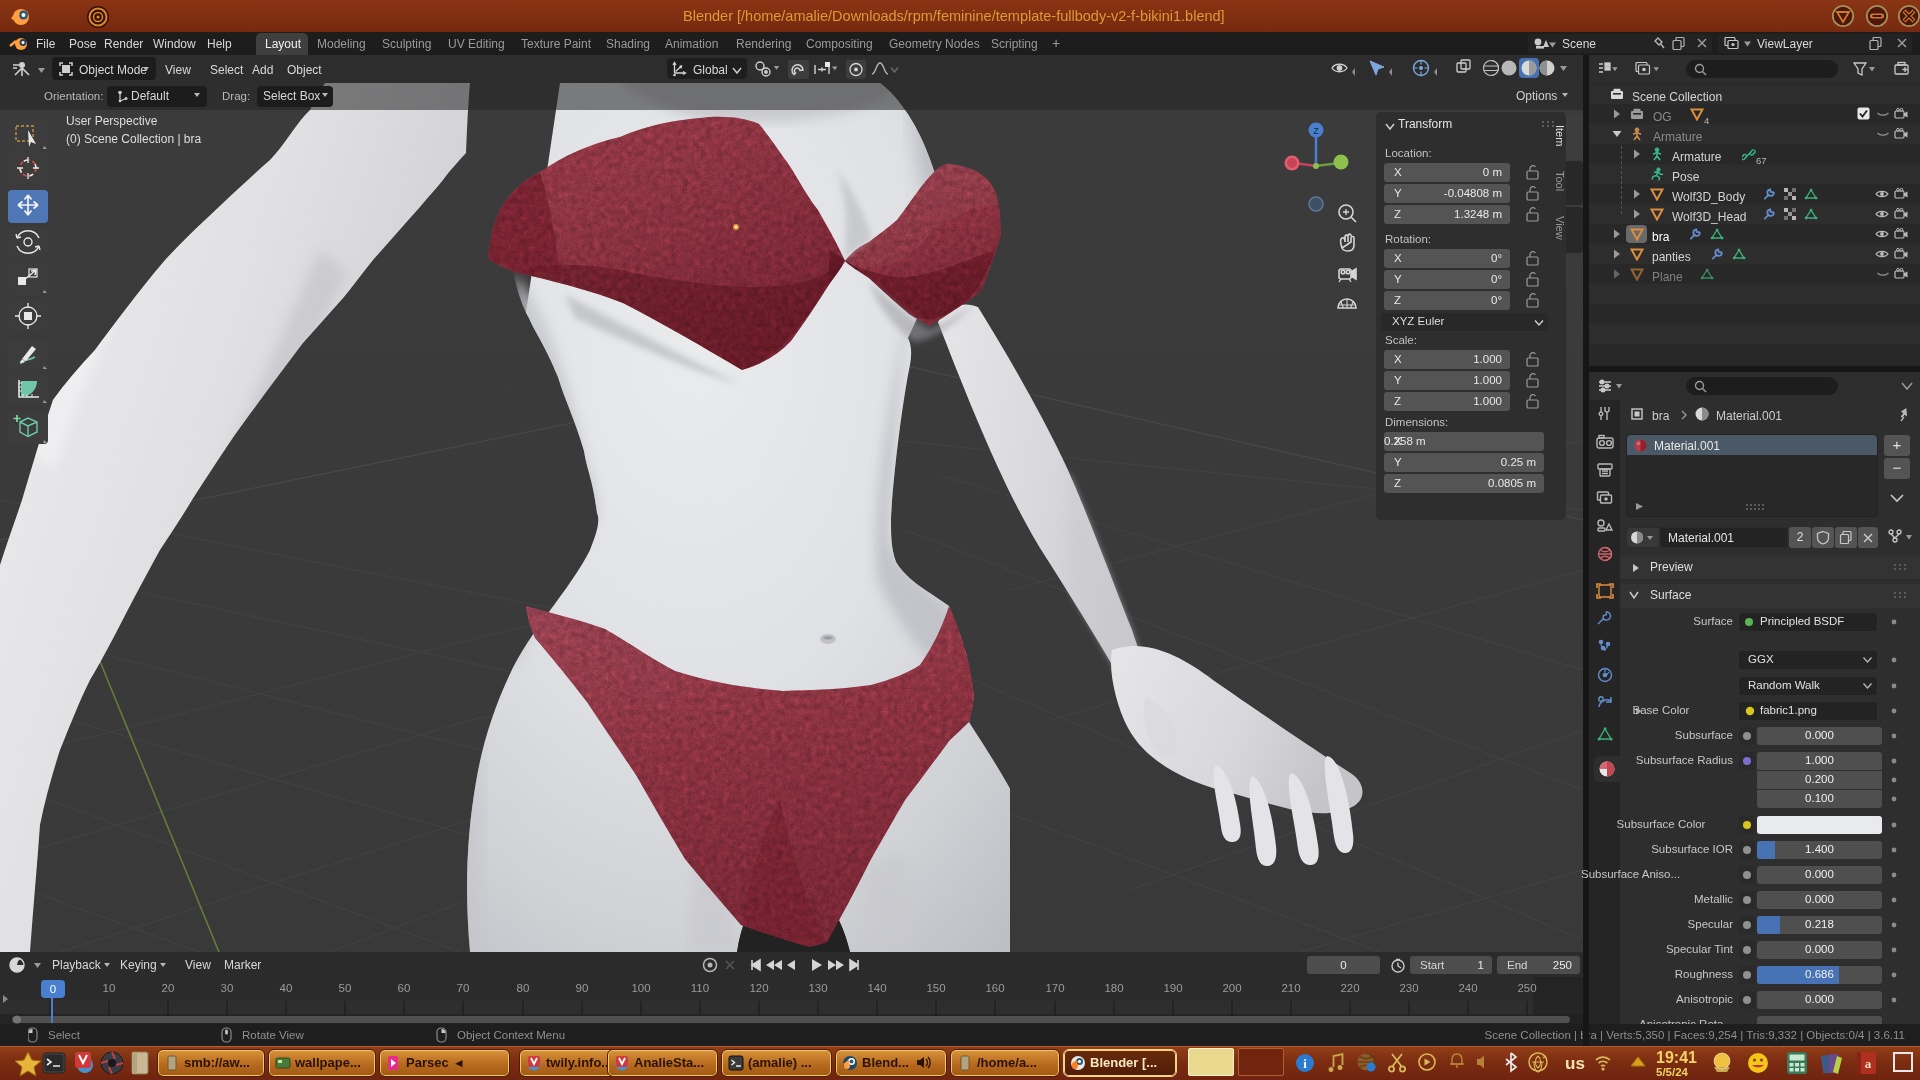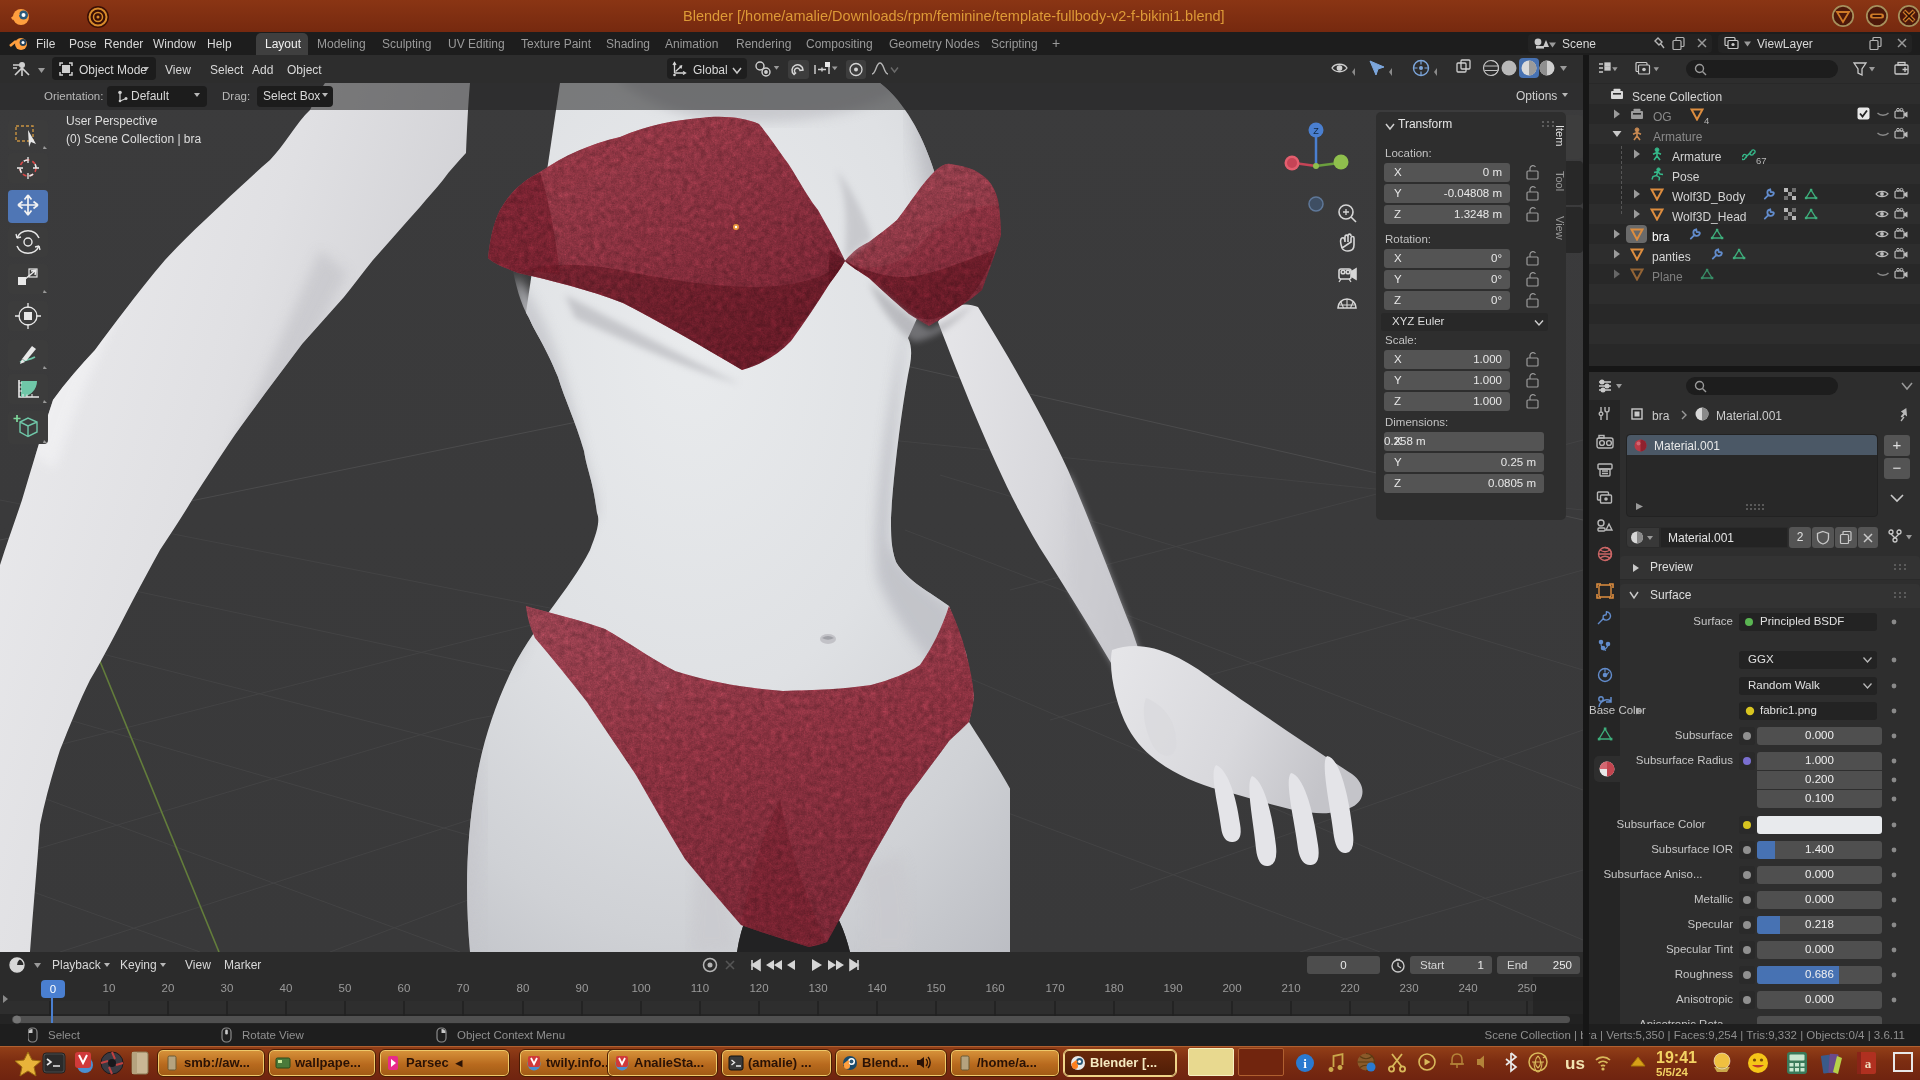--- a/index.html
+++ b/index.html
@@ -1154,21 +1154,21 @@
     <path d="M1.5 1.5 L5.5 6 L9.5 1.5" stroke="#b8b8b8" stroke-width="1.3" fill="none"></path>
   </svg>
 <div class="dk" style="left:1739px;top:677px;width:138px;height:18px;background:#232323"></div>
 <div class="tx f11" style="left:1748px;top:679px;color:#e0e0e0">Random Walk</div>
 <svg class="a" style="left:1862px;top:682px" width="11" height="8">
     <path d="M1.5 1.5 L5.5 6 L9.5 1.5" stroke="#b8b8b8" stroke-width="1.3" fill="none"></path>
   </svg>
 <svg class="a" style="left:1634px;top:706px" width="10" height="10">
     <path d="M2 1.5 L8 5 L2 8.5 Z" fill="#9a9a9a"></path>
   </svg>
-<div class="tx f11" style="left:1589px;width:144px;top:704px;text-align:left;color:#c6c6c6">Base Color</div>
+<div class="tx f11" style="left:1589px;width:144px;top:704px;text-align:center;color:#c6c6c6">Base Color</div>
 <div class="dk" style="left:1739px;top:702px;width:138px;height:18px;background:#232323"></div>
 <svg class="a" style="left:1745px;top:706px" width="12" height="12">
     <circle cx="5" cy="5" r="4.2" fill="#d8c520"></circle>
   </svg>
 <div class="tx f11" style="left:1760px;top:704px;color:#e0e0e0">fabric1.png</div>
 <div class="tx f11" style="left:1589px;width:144px;top:729px;text-align:right;color:#c6c6c6">Subsurface</div>
 <div class="a" style="left:1739px;top:727px;width:16px;height:18px;background:#2a2a2a;border-radius:3px"></div>
 <svg class="a" style="left:1742px;top:731px" width="11" height="11">
     <circle cx="5" cy="5" r="4" fill="#909090"></circle>
   </svg>
@@ -1192,21 +1192,21 @@
   </svg>
 <div class="fld" style="left:1757px;top:816px;width:125px;height:18px;background:#e8eaed"></div>
 <div class="tx f11" style="left:1589px;width:144px;top:843px;text-align:right;color:#c6c6c6">Subsurface IOR</div>
 <div class="a" style="left:1739px;top:841px;width:16px;height:18px;background:#2a2a2a;border-radius:3px"></div>
 <svg class="a" style="left:1742px;top:845px" width="11" height="11">
     <circle cx="5" cy="5" r="4" fill="#909090"></circle>
   </svg>
 <div class="fld" style="left:1757px;top:841px;width:125px;height:18px;background:#4f4f4f"></div>
 <div class="a" style="left:1757px;top:841px;width:18px;height:18px;background:#4772b3;border-radius:3px 0 0 3px"></div>
 <div class="tx f11" style="left:1757px;width:125px;top:843px;text-align:center;color:#f0f0f0">1.400</div>
-<div class="tx f11" style="left:1581px;width:144px;top:868px;text-align:center;color:#c6c6c6">Subsurface Aniso...</div>
+<div class="tx f11" style="left:1581px;width:144px;top:868px;text-align:left;color:#c6c6c6">Subsurface Aniso...</div>
 <div class="a" style="left:1739px;top:866px;width:16px;height:18px;background:#2a2a2a;border-radius:3px"></div>
 <svg class="a" style="left:1742px;top:870px" width="11" height="11">
     <circle cx="5" cy="5" r="4" fill="#909090"></circle>
   </svg>
 <div class="fld" style="left:1757px;top:866px;width:125px;height:18px;background:#4f4f4f"></div>
 <div class="tx f11" style="left:1757px;width:125px;top:868px;text-align:center;color:#f0f0f0">0.000</div>
 <div class="tx f11" style="left:1589px;width:144px;top:893px;text-align:right;color:#c6c6c6">Metallic</div>
 <div class="a" style="left:1739px;top:891px;width:16px;height:18px;background:#2a2a2a;border-radius:3px"></div>
 <svg class="a" style="left:1742px;top:895px" width="11" height="11">
     <circle cx="5" cy="5" r="4" fill="#909090"></circle>

